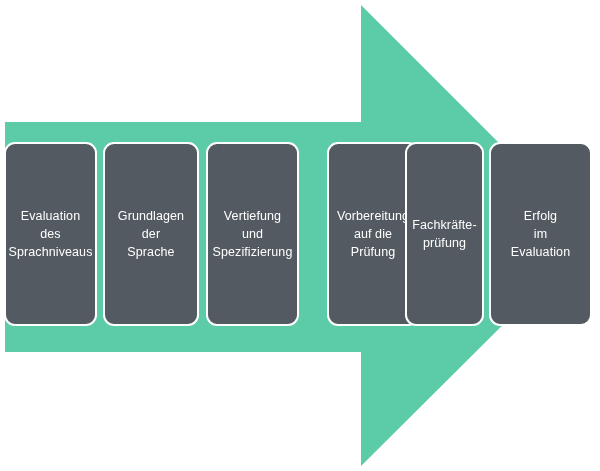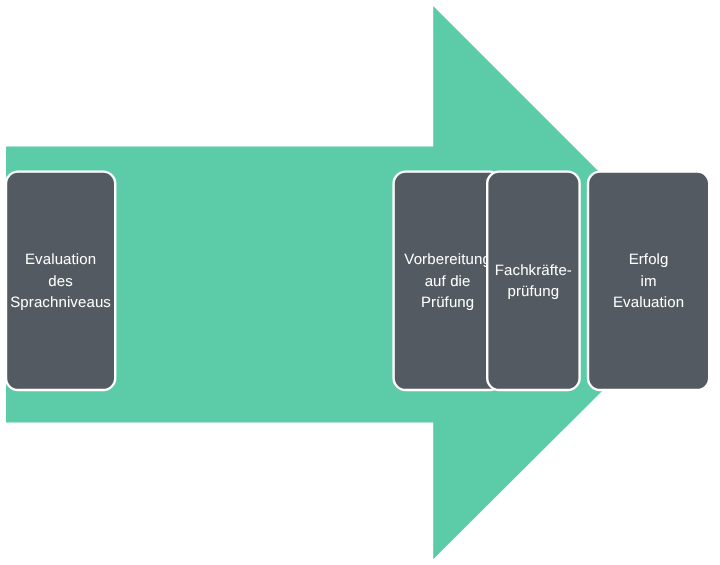--- a/index.html
+++ b/index.html
@@ -71,21 +71,31 @@
   </svg>
 
   <div id="steps-layer">
 
     <div class="step-box step-1" style="background: rgb(83, 90, 97); border-color: rgb(255, 255, 255); border-radius: 11px;">
       <span class="step-label" style="color: rgb(255, 255, 255);">Evaluation
 des
 Sprachniveaus</span>
     </div>
 
+    <div class="step-box step-2" style="background: rgb(83, 90, 97); border-color: rgb(255, 255, 255); border-radius: 11px;">
+      <span class="step-label" style="color: rgb(255, 255, 255);">Grundlagen
+der
+Sprache</span>
+    </div>
 
+    <div class="step-box step-3" style="background: rgb(83, 90, 97); border-color: rgb(255, 255, 255); border-radius: 11px;">
+      <span class="step-label" style="color: rgb(255, 255, 255);">Vertiefung
+und
+Spezifizierung</span>
+    </div>
 
     <div class="step-box step-4" style="background: rgb(83, 90, 97); border-color: rgb(255, 255, 255); border-radius: 11px; margin-left: 21px;">
       <span class="step-label" style="color: rgb(255, 255, 255);">Vorbereitung
 auf die
 Prüfung</span>
     </div>
 
     <div class="step-box step-5" style="background: rgb(83, 90, 97); border-color: rgb(255, 255, 255); border-radius: 11px;">
       <span class="step-label" style="color: rgb(255, 255, 255);">Fachkräfte-
 prüfung</span>

